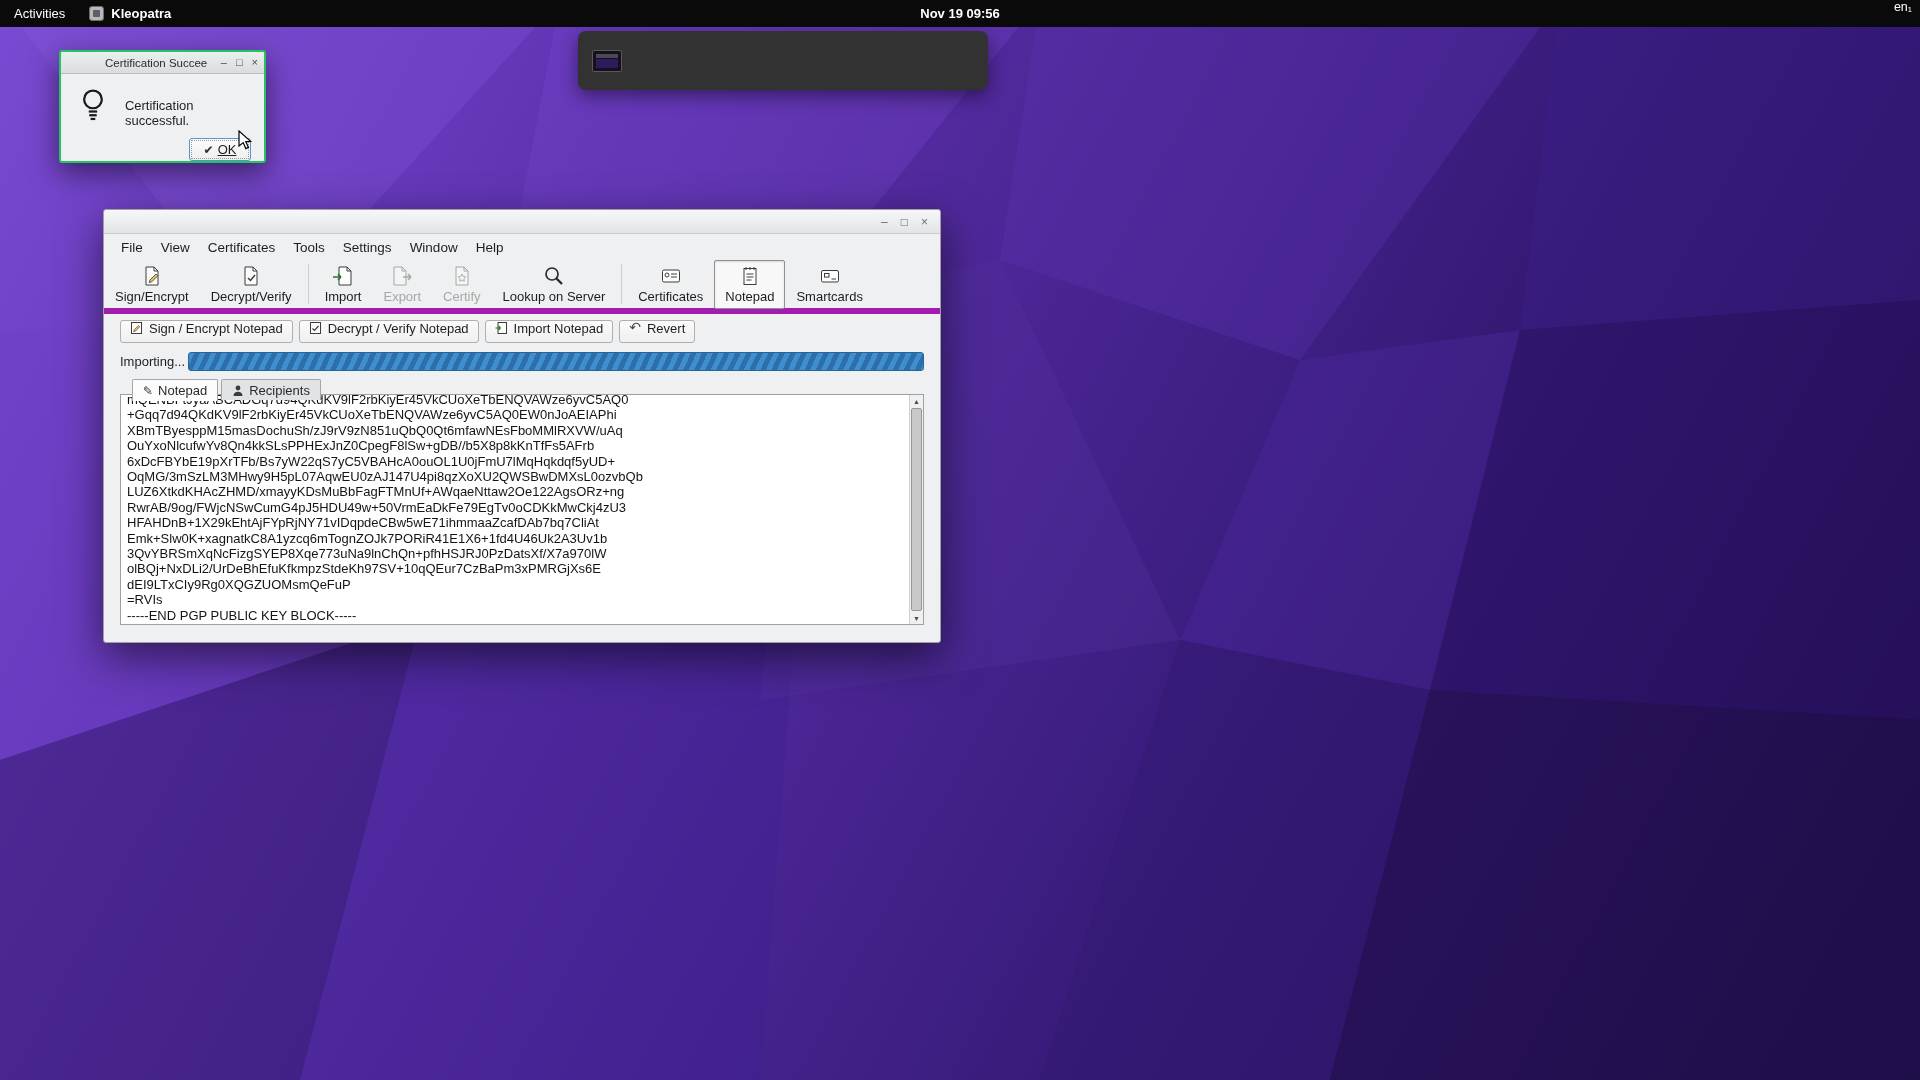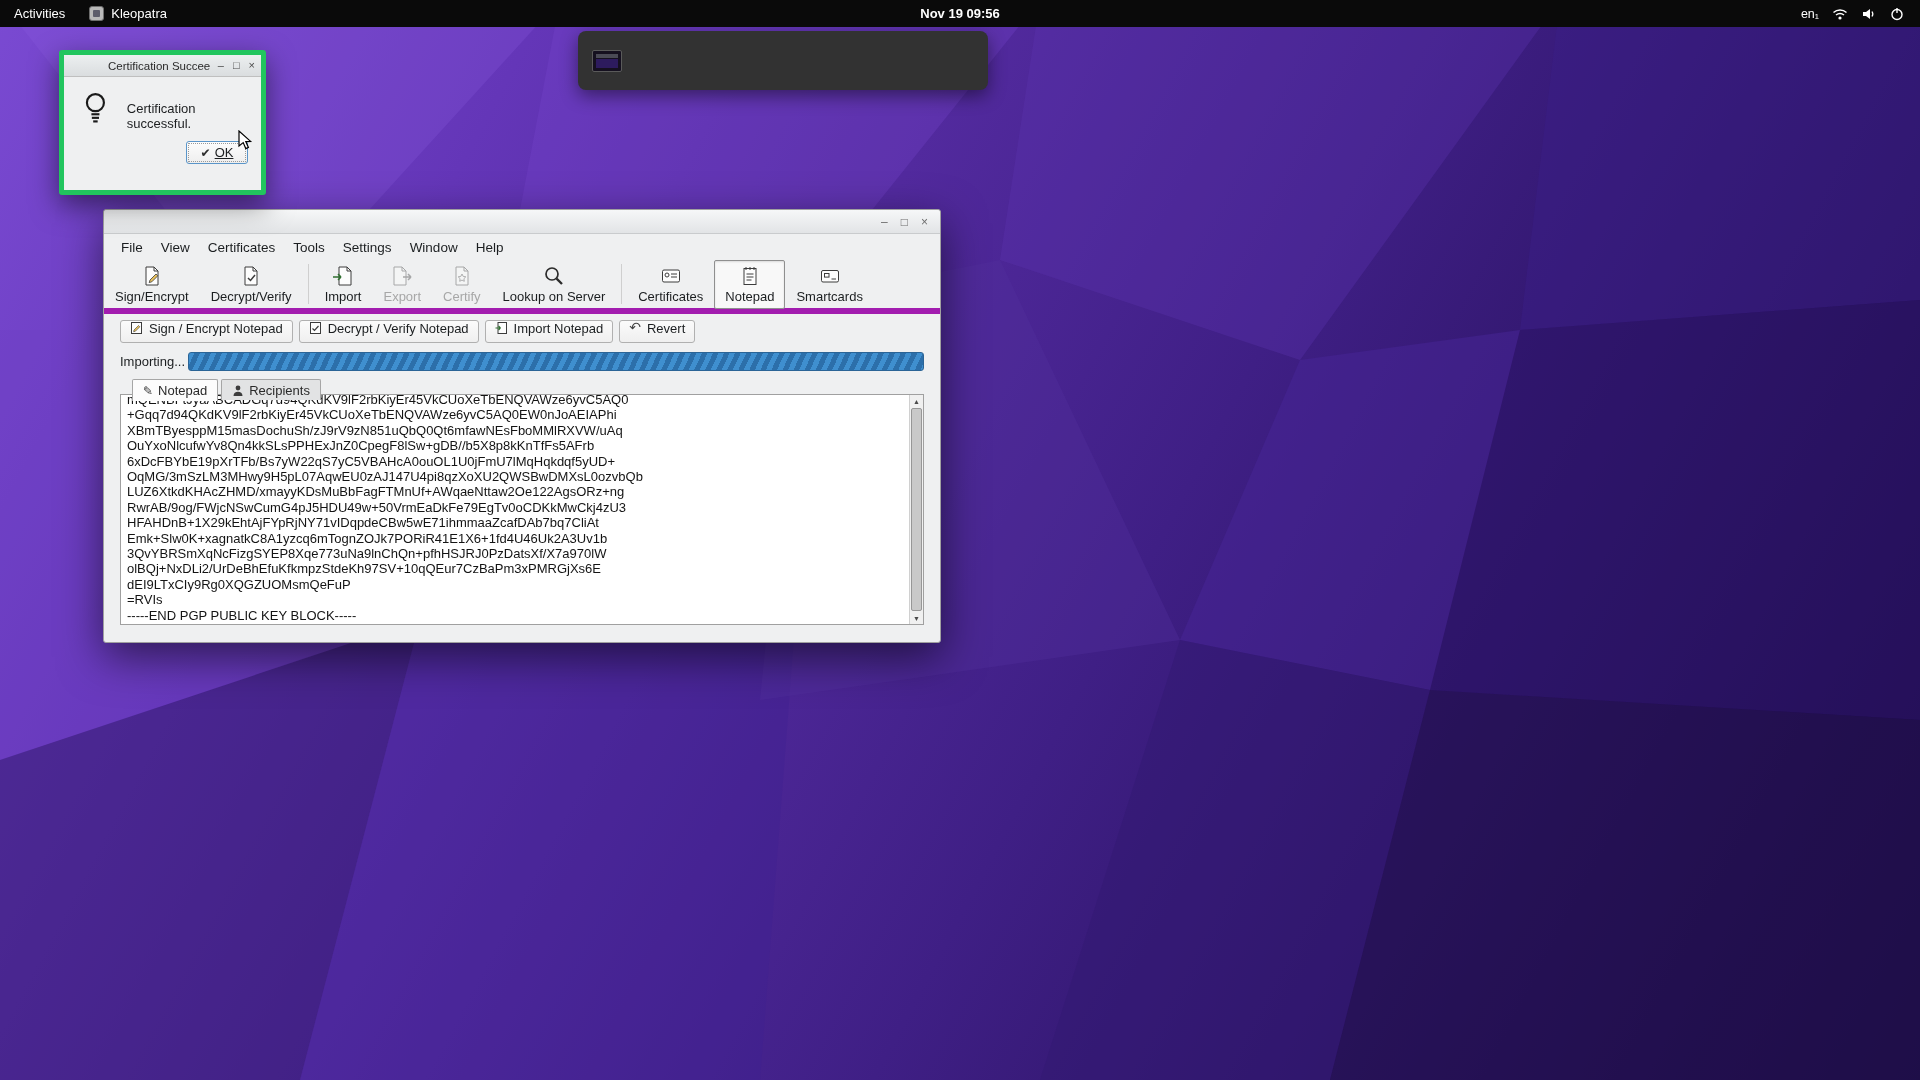--- a/index.html
+++ b/index.html
@@ -11,40 +11,40 @@
   }
   .abs{position:absolute;}
 
   
   #wallpaper{left:0;top:0;width:1920px;height:1080px;z-index:0;}
 
   
   #topbar{left:0;top:0;width:1920px;height:27px;background:#0a0a0a;color:#fff;
     display:flex;align-items:center;font-size:13px;z-index:50;}
   #topbar .activities{padding:0 14px;height:100%;display:flex;align-items:center;cursor:pointer;}
-  #topbar .appgroup{display:flex;align-items:center;gap:7px;padding:0 10px;font-weight:400;}
+  #topbar .appgroup{display:flex;align-items:center;gap:7px;padding:0 10px;font-weight:700;}
   .app-mini-icon{width:15px;height:15px;border-radius:3px;background:#b9b9b9;
     display:inline-block;border:1px solid #6d6d6d;position:relative;}
   .app-mini-icon::after{content:"";position:absolute;left:3px;top:3px;width:7px;height:7px;background:#5d5d6b;border-radius:1px;}
   #topbar .clock{position:absolute;left:50%;transform:translateX(-50%);font-weight:600;}
-  #topbar .status{margin-left:auto;display:flex;align-items:center;gap:13px;padding-right:16px;height:100%;}
+  #topbar .status{margin-left:auto;display:flex;align-items:center;gap:13px;padding-right:8px;height:100%;flex-direction:column;}
   #topbar .kbd{font-size:12.5px;}
   #topbar svg{display:block;}
 
   
   #toast{left:578px;top:31px;width:410px;height:59px;background:#323232;border-radius:8px;
     box-shadow:0 6px 18px rgba(0,0,0,.45);display:flex;align-items:center;padding:0 14px;gap:14px;z-index:40;color:#fff;}
   .toast-thumb{width:30px;height:22px;background:#15101f;border:1px solid #5a5a5a;border-radius:2px;position:relative;flex:none;}
   .toast-thumb::after{content:"";position:absolute;left:3px;top:3px;right:3px;height:4px;background:#4a4a55;}
   .toast-thumb::before{content:"";position:absolute;left:3px;bottom:3px;right:3px;height:9px;background:#2d1b5e;}
   #toast .t-title{font-size:13.5px;font-weight:700;line-height:18px;}
   #toast .t-body{font-size:12.5px;color:#c6c6c6;line-height:16px;}
 
   
-  #dialog{left:59px;top:50px;width:207px;height:145px;background:#eff0f1;border:5px solid #22c55e;
+  #dialog{left:59px;top:50px;width:207px;height:113px;background:#eff0f1;border:2px solid #22c55e;
     border-radius:3px;box-shadow:0 10px 28px rgba(0,0,0,.5);z-index:30;font-size:12px;color:#232629;}
   #dialog .dtitle{height:22px;background:linear-gradient(#eceff0,#dadddf);border-bottom:1px solid #bfbfbf;
     display:flex;align-items:center;padding:0 6px;border-radius:3px 3px 0 0;}
   #dialog .dtitle .ttext{margin-left:38px;font-size:11.5px;color:#2b2b2b;white-space:nowrap;overflow:hidden;max-width:108px;}
   #dialog .dctl{margin-left:auto;display:flex;gap:9px;color:#4a4a4a;font-size:11px;}
   #dialog .dctl span{cursor:pointer;line-height:11px;}
   #dialog .dbody{display:flex;padding:12px 12px 0 18px;gap:18px;align-items:flex-start;}
   #dialog .dmsg{font-size:13px;padding-top:12px;color:#1c1e20;}
   .ok-row{display:flex;justify-content:flex-end;padding:10px 13px 0 0;}
   .ok-btn{min-width:62px;height:23px;background:linear-gradient(#fdfdfd,#eeeeee);

